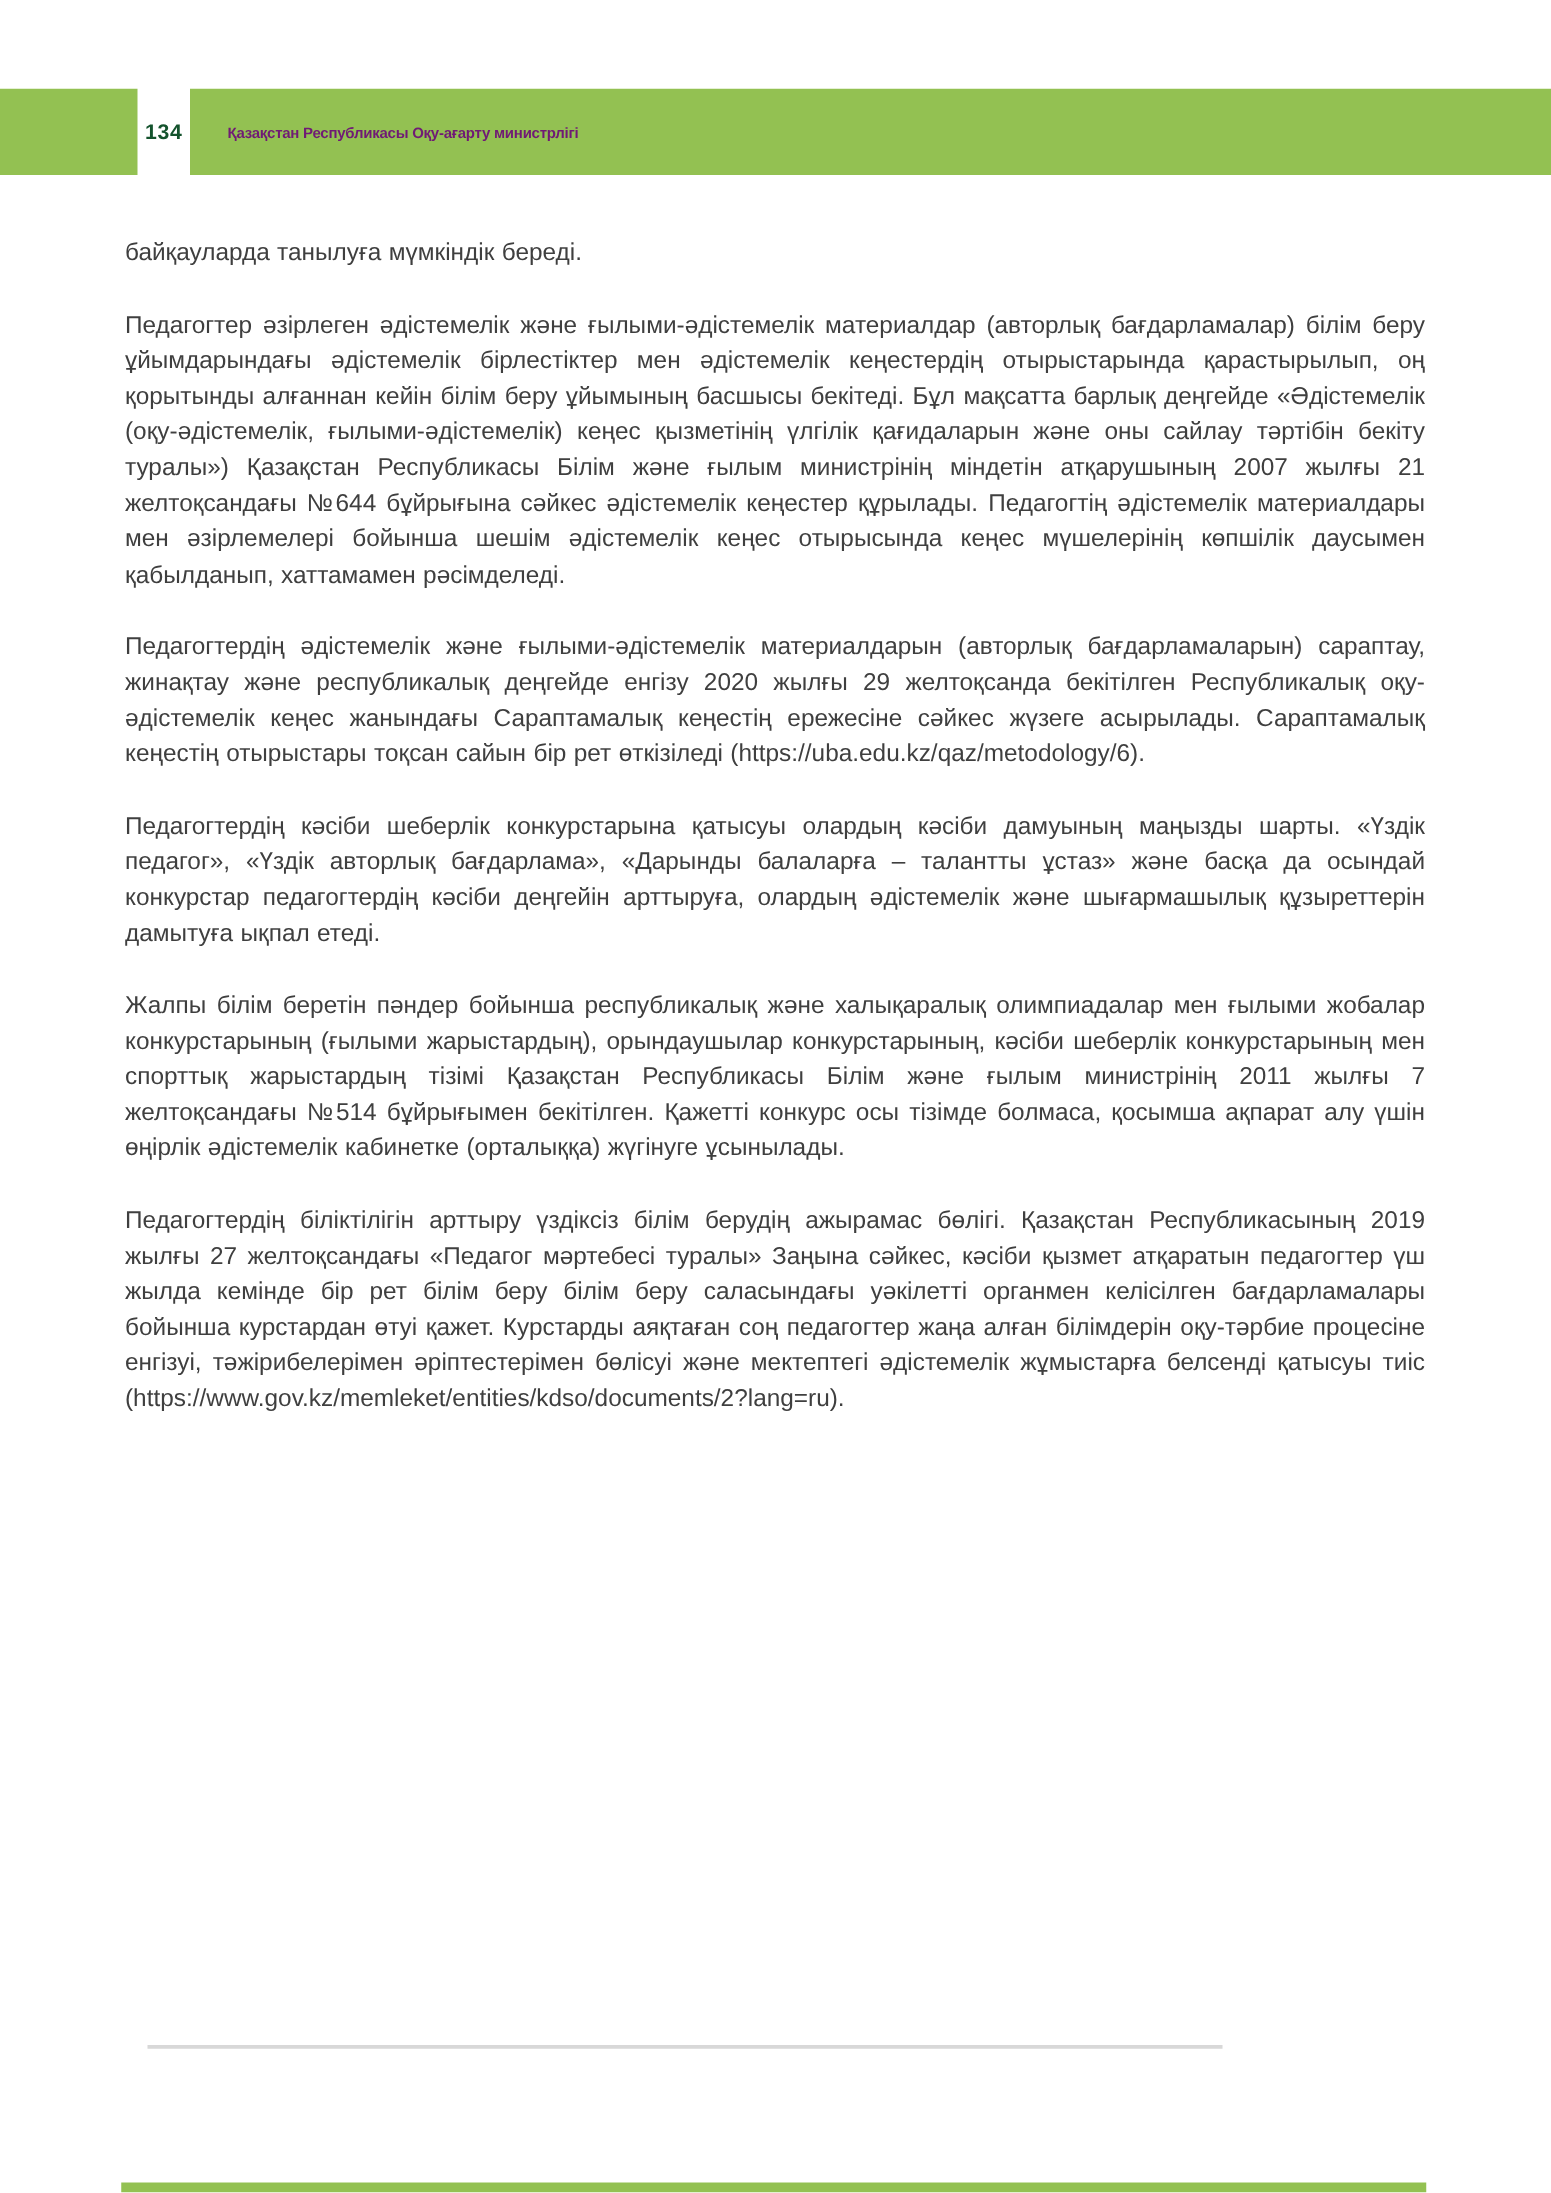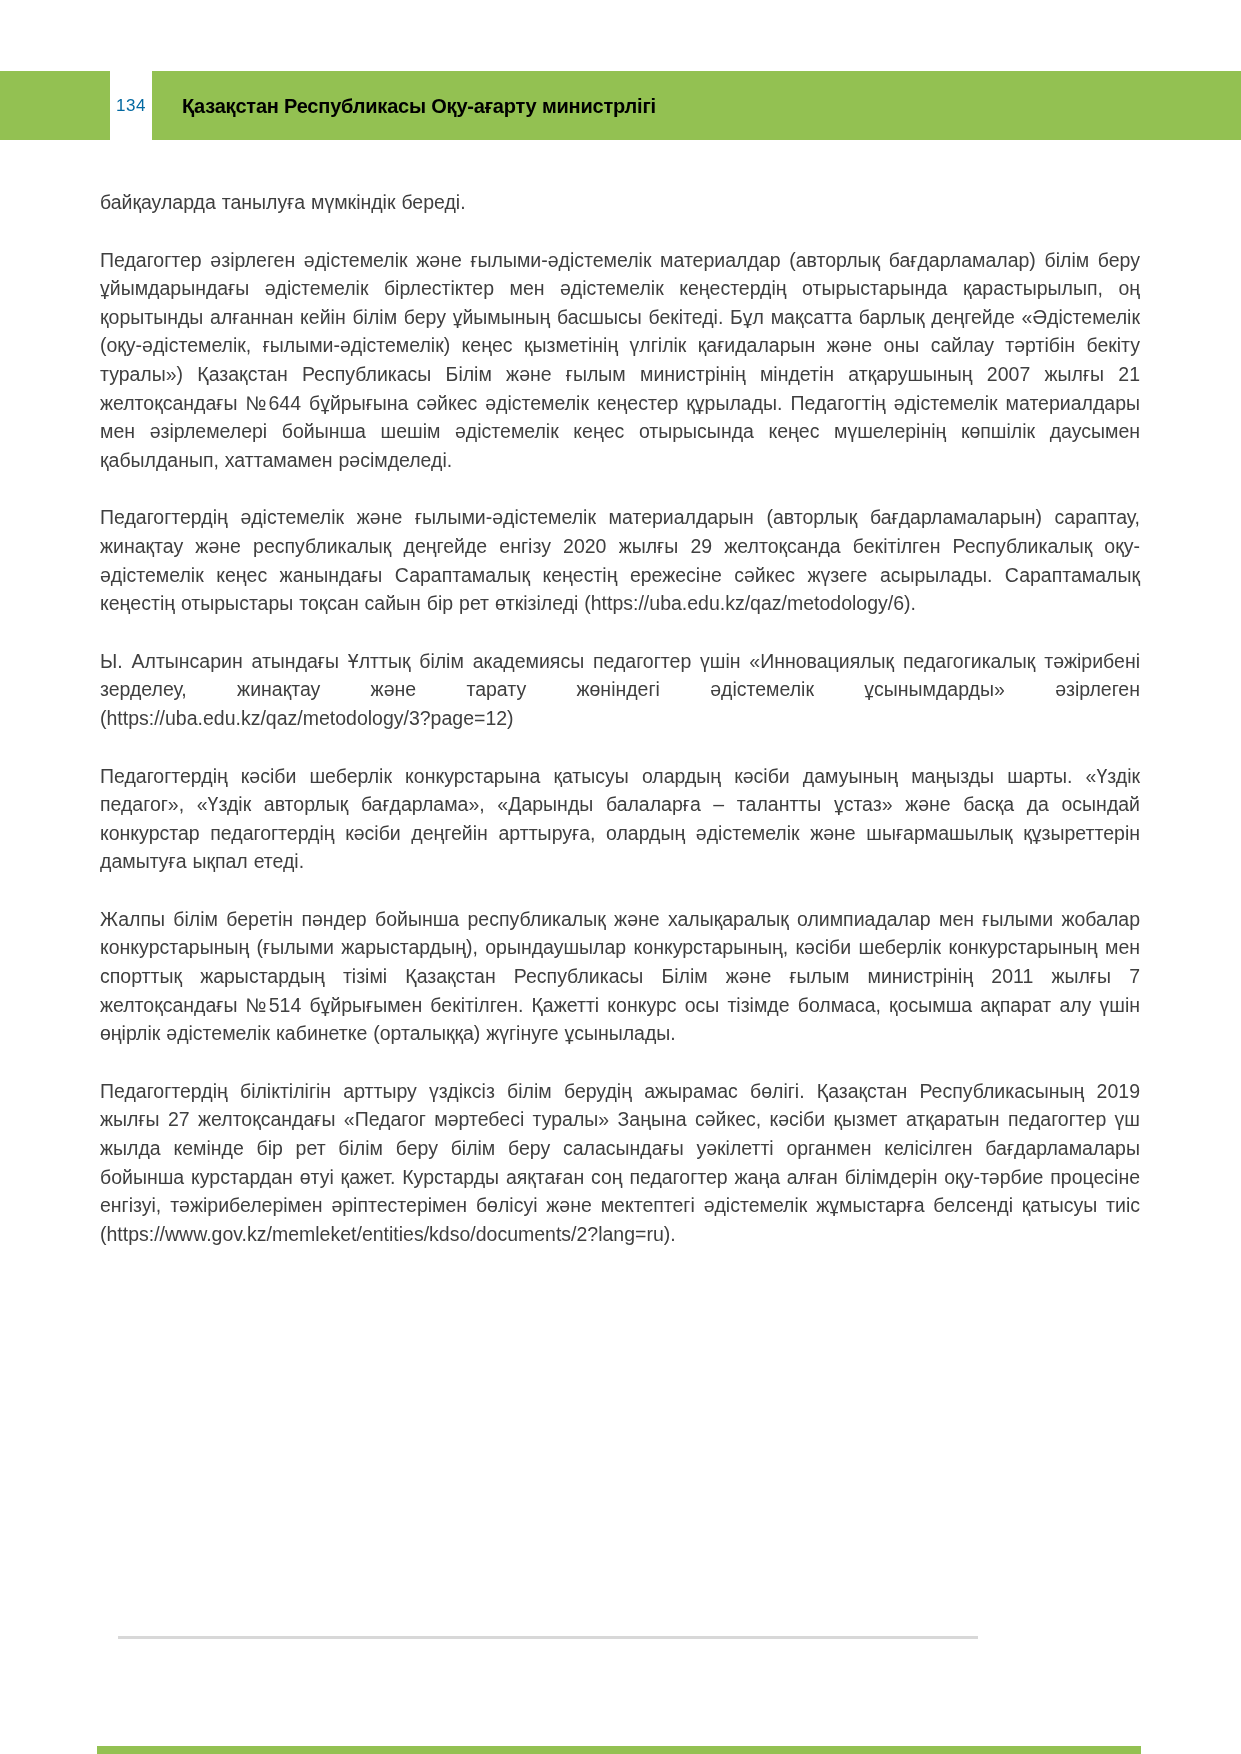--- a/index.html
+++ b/index.html
@@ -27,42 +27,42 @@
   .hdr-page-num {
     position: absolute;
     left: 110px;
     top: 71px;
     width: 42px;
     height: 69px;
     display: flex;
     align-items: center;
     justify-content: center;
     font-size: 17px;
-    color: #0369a1;
-    font-weight: 400;
+    color: #14532d;
+    font-weight: 700;
     letter-spacing: 0.5px;
   }
   .hdr-bar {
     position: absolute;
     left: 152px;
     top: 71px;
     right: 0;
     height: 69px;
     background: #93c152;
     display: flex;
     flex-direction: column;
     justify-content: center;
     padding-left: 30px;
     box-sizing: border-box;
   }
   .hdr-bar .hdr-line {
-    font-size: 20px;
+    font-size: 12px;
     line-height: 24px;
     font-weight: 600;
-    color: #000000;
+    color: #701a75;
     letter-spacing: -0.2px;
   }
 
   
   .content {
     position: absolute;
     left: 100px;
     top: 188px;
     width: 1040px;
   }
@@ -104,21 +104,20 @@
   <div class="hdr-page-num">134</div>
 
   <div class="hdr-bar">
     <div class="hdr-line">Қазақстан Республикасы Оқу-ағарту министрлігі</div>
   </div>
 
   <main class="content">
     <p class="para">байқауларда танылуға мүмкіндік береді.</p>
     <p class="para">Педагогтер әзірлеген әдістемелік және ғылыми-әдістемелік материалдар (авторлық бағдарламалар) білім беру ұйымдарындағы әдістемелік бірлестіктер мен әдістемелік кеңестердің отырыстарында қарастырылып, оң қорытынды алғаннан кейін білім беру ұйымының басшысы бекітеді. Бұл мақсатта барлық деңгейде «Әдістемелік (оқу-әдістемелік, ғылыми-әдістемелік) кеңес қызметінің үлгілік қағидаларын және оны сайлау тәртібін бекіту туралы») Қазақстан Республикасы Білім және ғылым министрінің міндетін атқарушының 2007 жылғы 21 желтоқсандағы №644 бұйрығына сәйкес әдістемелік кеңестер құрылады. Педагогтің әдістемелік материалдары мен әзірлемелері бойынша шешім әдістемелік кеңес отырысында кеңес мүшелерінің көпшілік даусымен қабылданып, хаттамамен рәсімделеді.</p>
     <p class="para">Педагогтердің әдістемелік және ғылыми-әдістемелік материалдарын (авторлық бағдарламаларын) сараптау, жинақтау және республикалық деңгейде енгізу 2020 жылғы 29 желтоқсанда бекітілген Республикалық оқу-әдістемелік кеңес жанындағы Сараптамалық кеңестің ережесіне сәйкес жүзеге асырылады. Сараптамалық кеңестің отырыстары тоқсан сайын бір рет өткізіледі (https://uba.edu.kz/qaz/metodology/6).</p>
-    <p class="para">Ы. Алтынсарин атындағы Ұлттық білім академиясы педагогтер үшін «Инновациялық педагогикалық тәжірибені зерделеу, жинақтау және тарату жөніндегі әдістемелік ұсынымдарды» әзірлеген (https://uba.edu.kz/qaz/metodology/3?page=12)</p>
     <p class="para">Педагогтердің кәсіби шеберлік конкурстарына қатысуы олардың кәсіби дамуының маңызды шарты. «Үздік педагог», «Үздік авторлық бағдарлама», «Дарынды балаларға – талантты ұстаз» және басқа да осындай конкурстар педагогтердің кәсіби деңгейін арттыруға, олардың әдістемелік және шығармашылық құзыреттерін дамытуға ықпал етеді.</p>
     <p class="para">Жалпы білім беретін пәндер бойынша республикалық және халықаралық олимпиадалар мен ғылыми жобалар конкурстарының (ғылыми жарыстардың), орындаушылар конкурстарының, кәсіби шеберлік конкурстарының мен спорттық жарыстардың тізімі Қазақстан Республикасы Білім және ғылым министрінің 2011 жылғы 7 желтоқсандағы №514 бұйрығымен бекітілген. Қажетті конкурс осы тізімде болмаса, қосымша ақпарат алу үшін өңірлік әдістемелік кабинетке (орталыққа) жүгінуге ұсынылады.</p>
     <p class="para">Педагогтердің біліктілігін арттыру үздіксіз білім берудің ажырамас бөлігі. Қазақстан Республикасының 2019 жылғы 27 желтоқсандағы «Педагог мәртебесі туралы» Заңына сәйкес, кәсіби қызмет атқаратын педагогтер үш жылда кемінде бір рет білім беру білім беру саласындағы уәкілетті органмен келісілген бағдарламалары бойынша курстардан өтуі қажет. Курстарды аяқтаған соң педагогтер жаңа алған білімдерін оқу-тәрбие процесіне енгізуі, тәжірибелерімен әріптестерімен бөлісуі және мектептегі әдістемелік жұмыстарға белсенді қатысуы тиіс (https://www.gov.kz/memleket/entities/kdso/documents/2?lang=ru).</p>
   </main>
 
   <div class="divider"></div>
 
   <div class="bottom-strip"></div>
 
 </div>

